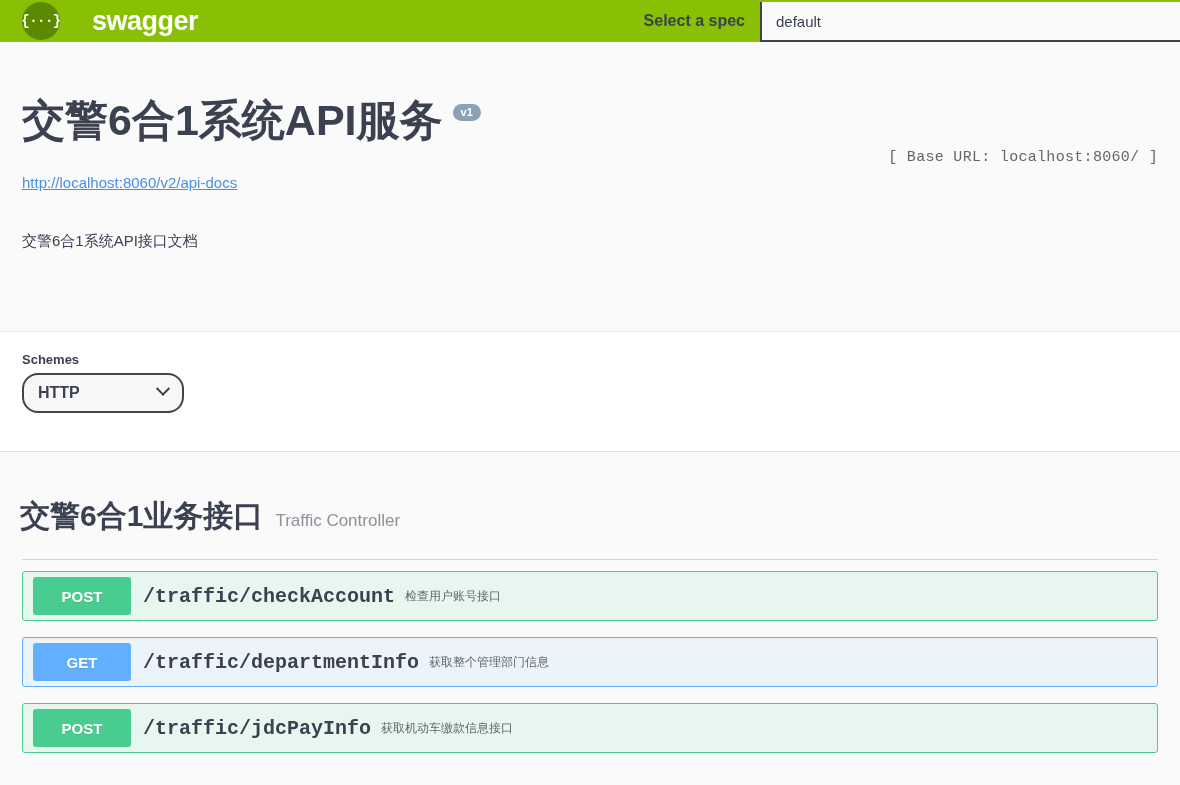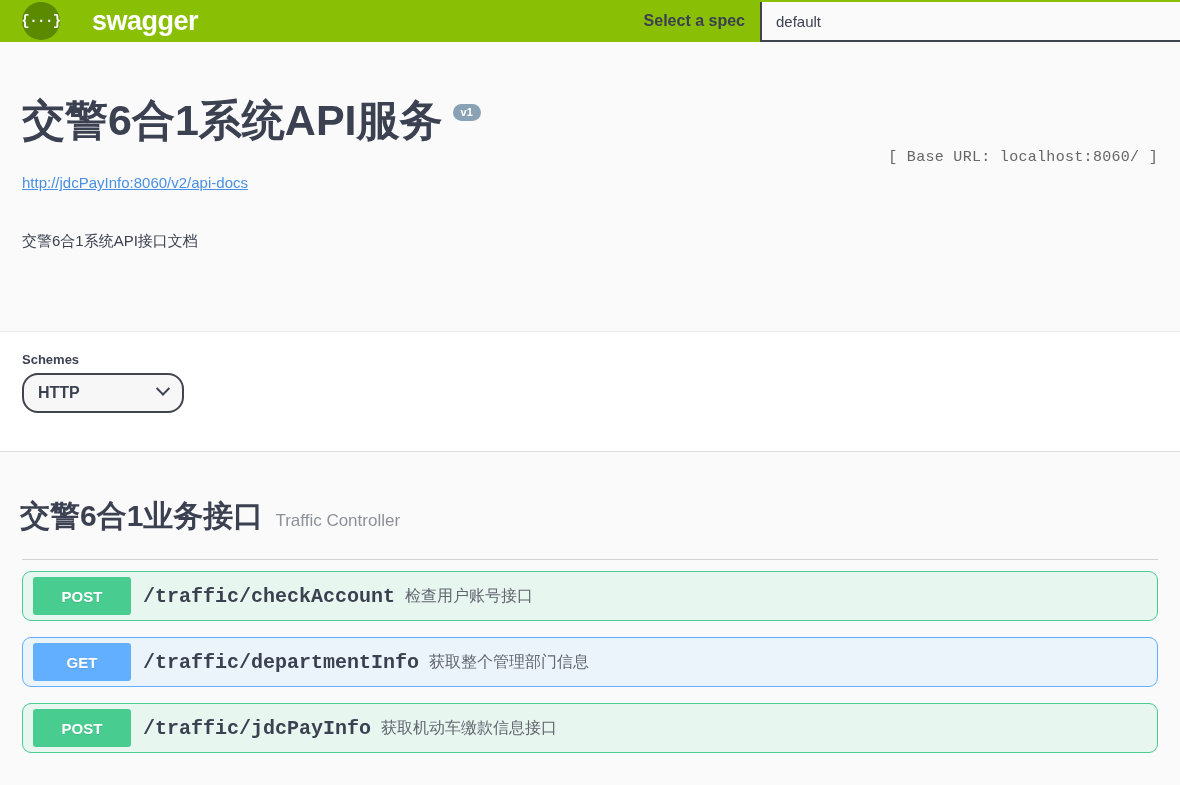--- a/index.html
+++ b/index.html
@@ -186,21 +186,21 @@
     border: none;
     border-top: 1px solid #d3d3d3;
   }
 
   
   .op-list { padding: 11px 22px 0 22px; }
   .op {
     display: flex;
     align-items: center;
     height: 50px;
-    border-radius: 9px;
+    border-radius: 3px;
     margin-bottom: 16px;
     padding-left: 10px;
   }
   .op.post { background: #e8f6f0; border: 1px solid #49cc90; }
   .op.get  { background: #ebf3fb; border: 1px solid #61affe; }
   .op-method {
     width: 98px;
     height: 38px;
     border-radius: 3px;
     display: flex;
@@ -218,21 +218,21 @@
   .op-path {
     margin-left: 12px;
     font-family: "Liberation Mono", monospace;
     font-size: 20px;
     font-weight: bold;
     color: #3b4151;
     white-space: nowrap;
   }
   .op-summary {
     margin-left: 10px;
-    font-size: 16px;
+    font-size: 12px;
     color: #62666f;
     white-space: nowrap;
   }
 </style>
 </head>
 <body>
 
 <div class="topbar">
   <div class="topbar-logo-wrap">
     <span class="logo-circle">{···}</span>
@@ -246,21 +246,21 @@
   </div>
 </div>
 
 <div class="info-section">
   <div class="container">
     <h1 class="api-title">
       <span>交警6合1系统API服务</span>
       <span class="version-badge">v1</span>
     </h1>
     <div class="base-url">[ Base URL: localhost:8060/ ]</div>
-    <a class="docs-link" href="#">http://jdcPayInfo:8060/v2/api-docs</a>
+    <a class="docs-link" href="#">http://localhost:8060/v2/api-docs</a>
     <div class="api-description">交警6合1系统API接口文档</div>
   </div>
 </div>
 
 <div class="schemes-section">
   <div class="container">
     <div class="schemes-label">Schemes</div>
     <div class="scheme-select">
       <span>HTTP</span>
       <span class="chevron"></span>

